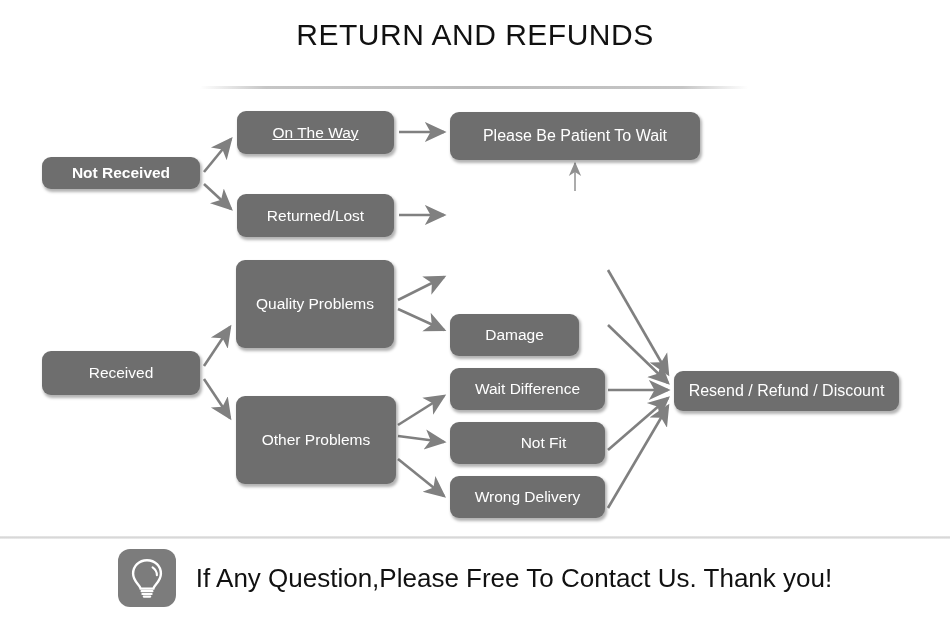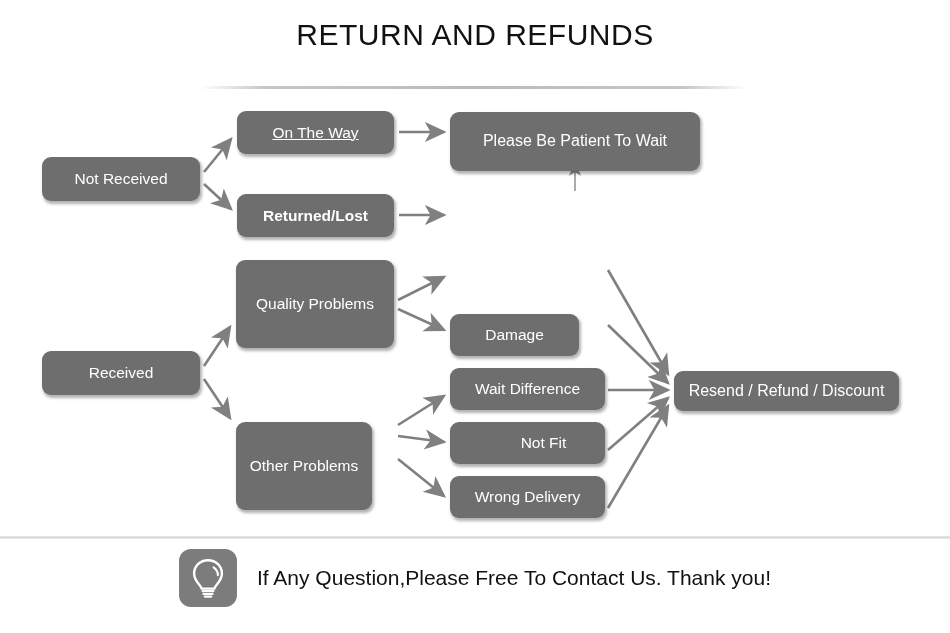--- a/index.html
+++ b/index.html
@@ -99,21 +99,21 @@
     height: 58px;
     border-radius: 12px;
     background: #7c7c7c;
     display: flex;
     align-items: center;
     justify-content: center;
     flex: none;
   }
   .footer-text {
     margin-left: 20px;
-    font-size: 21px;
+    font-size: 26px;
     color: #111111;
     white-space: nowrap;
     font-family: "Liberation Sans", sans-serif;
   }
 </style>
 </head>
 <body>
 
 <div id="slide">
 
@@ -151,46 +151,46 @@
       <line x1="608" y1="270" x2="668" y2="374"></line>
       <line x1="608" y1="325" x2="668" y2="383"></line>
       <line x1="608" y1="390" x2="668" y2="390"></line>
       <line x1="608" y1="450" x2="668" y2="398"></line>
       <line x1="608" y1="508" x2="668" y2="406"></line>
     </g>
 
     <line x1="575" y1="191" x2="575" y2="163" stroke="#909090" stroke-width="1.5" fill="none" marker-end="url(#ah-thin)"></line>
   </svg>
 
-  <div class="node" style="left:42px; top:157px; width:158px; height:44px;">
+  <div class="node" style="left:42px; top:157px; width:158px; height:32px;font-weight:bold;">
     <span>Not Received</span>
   </div>
 
   <div class="node" style="left:237px; top:111px; width:157px; height:43px;text-decoration:underline;">
     <span>On The Way</span>
   </div>
 
-  <div class="node" style="left:237px; top:194px; width:157px; height:43px;font-weight:bold;">
+  <div class="node" style="left:237px; top:194px; width:157px; height:43px;">
     <span>Returned/Lost</span>
   </div>
 
-  <div class="node wide-label" style="left:450px; top:112px; width:250px; height:59px;">
+  <div class="node wide-label" style="left:450px; top:112px; width:250px; height:48px;">
     <span>Please Be Patient To Wait</span>
   </div>
 
 
   <div class="node" style="left:42px; top:351px; width:158px; height:44px;">
     <span>Received</span>
   </div>
 
   <div class="node" style="left:236px; top:260px; width:158px; height:88px;">
     <span>Quality Problems</span>
   </div>
 
-  <div class="node" style="left:236px; top:396px; width:136px; height:88px;margin-top:26px;">
+  <div class="node" style="left:236px; top:396px; width:160px; height:88px;">
     <span>Other Problems</span>
   </div>
 
 
   <div class="node" style="left:450px; top:314px; width:129px; height:42px;">
     <span>Damage</span>
   </div>
 
   <div class="node" style="left:450px; top:368px; width:155px; height:42px;">
     <span>Wait Difference</span>

